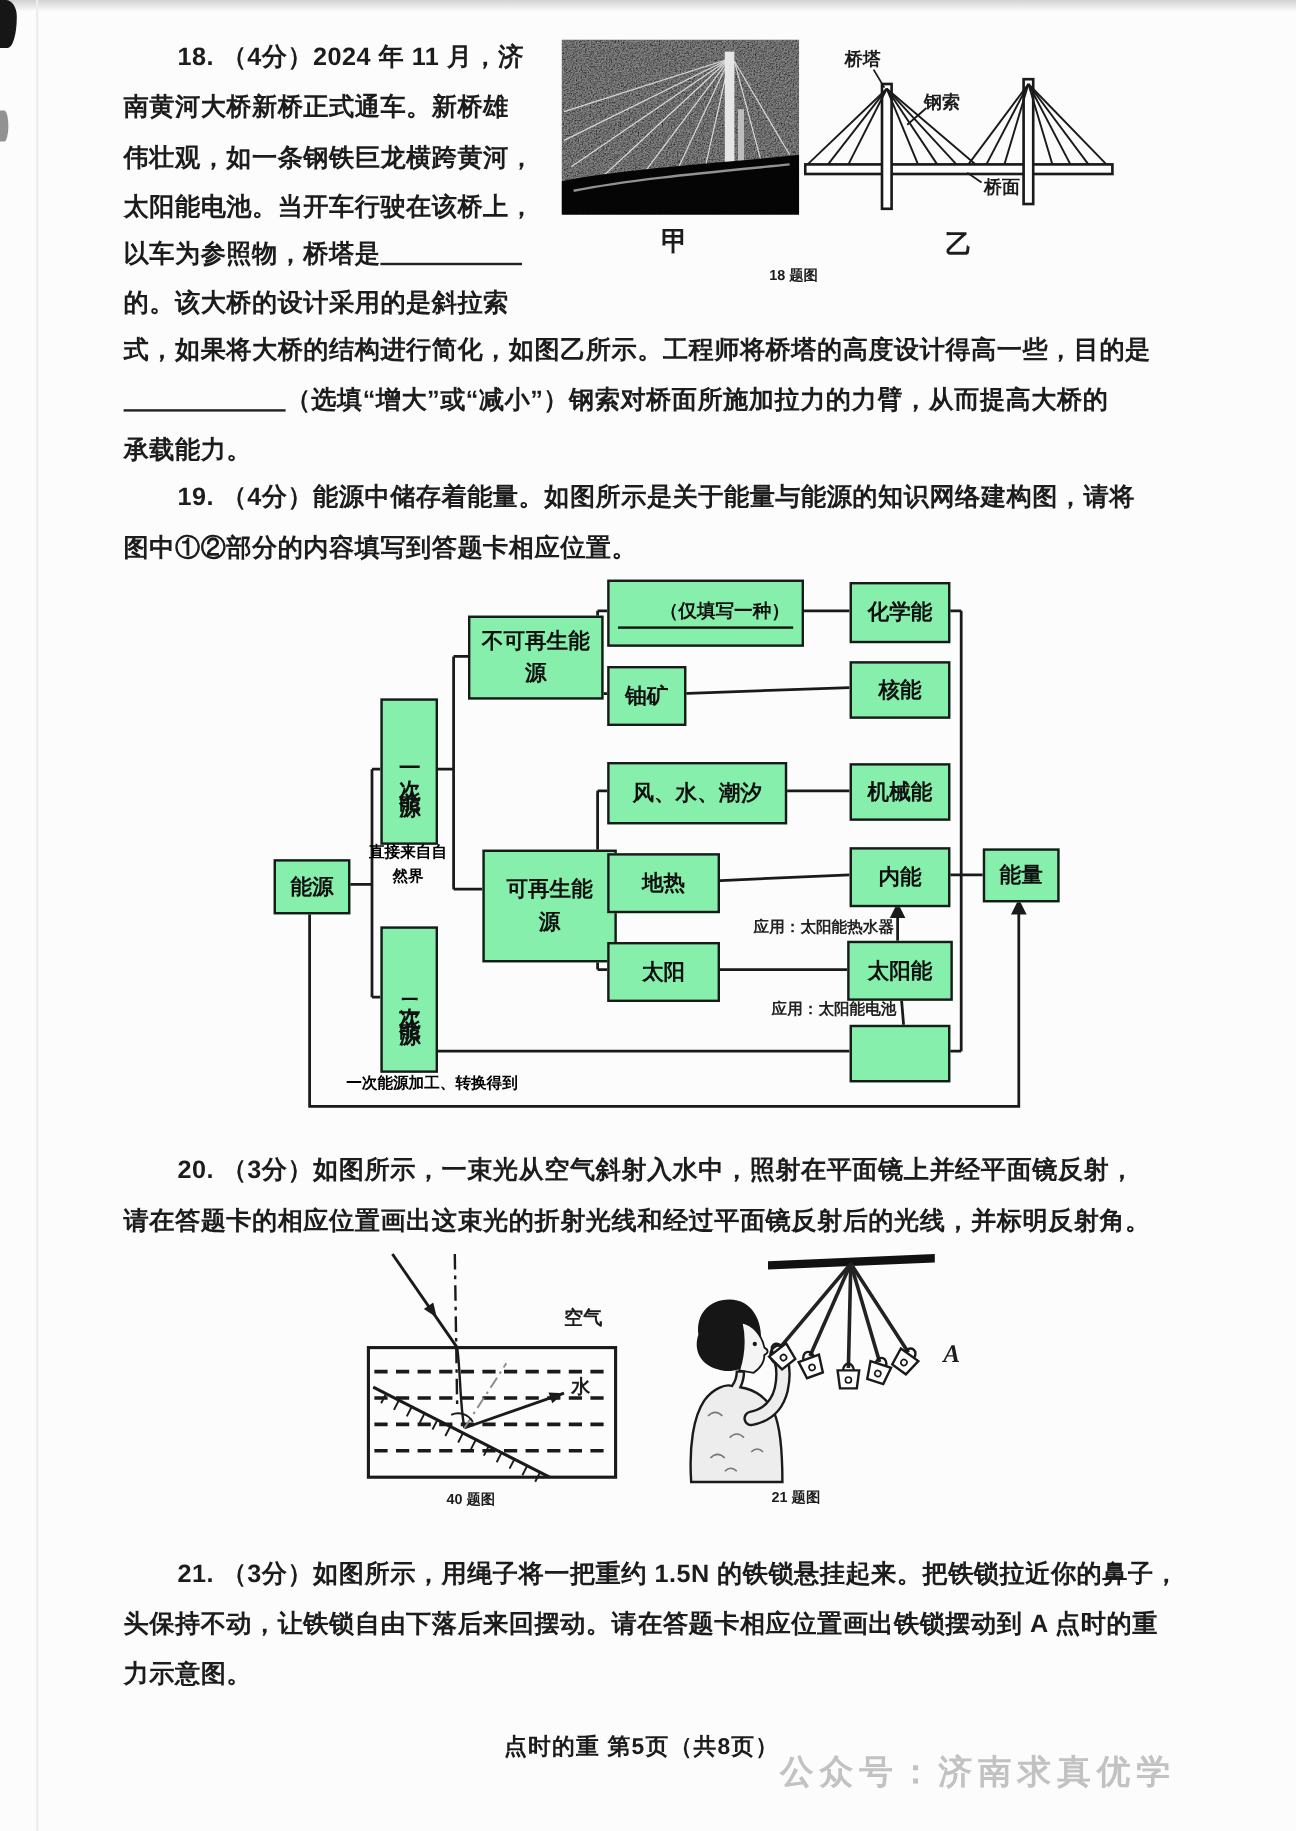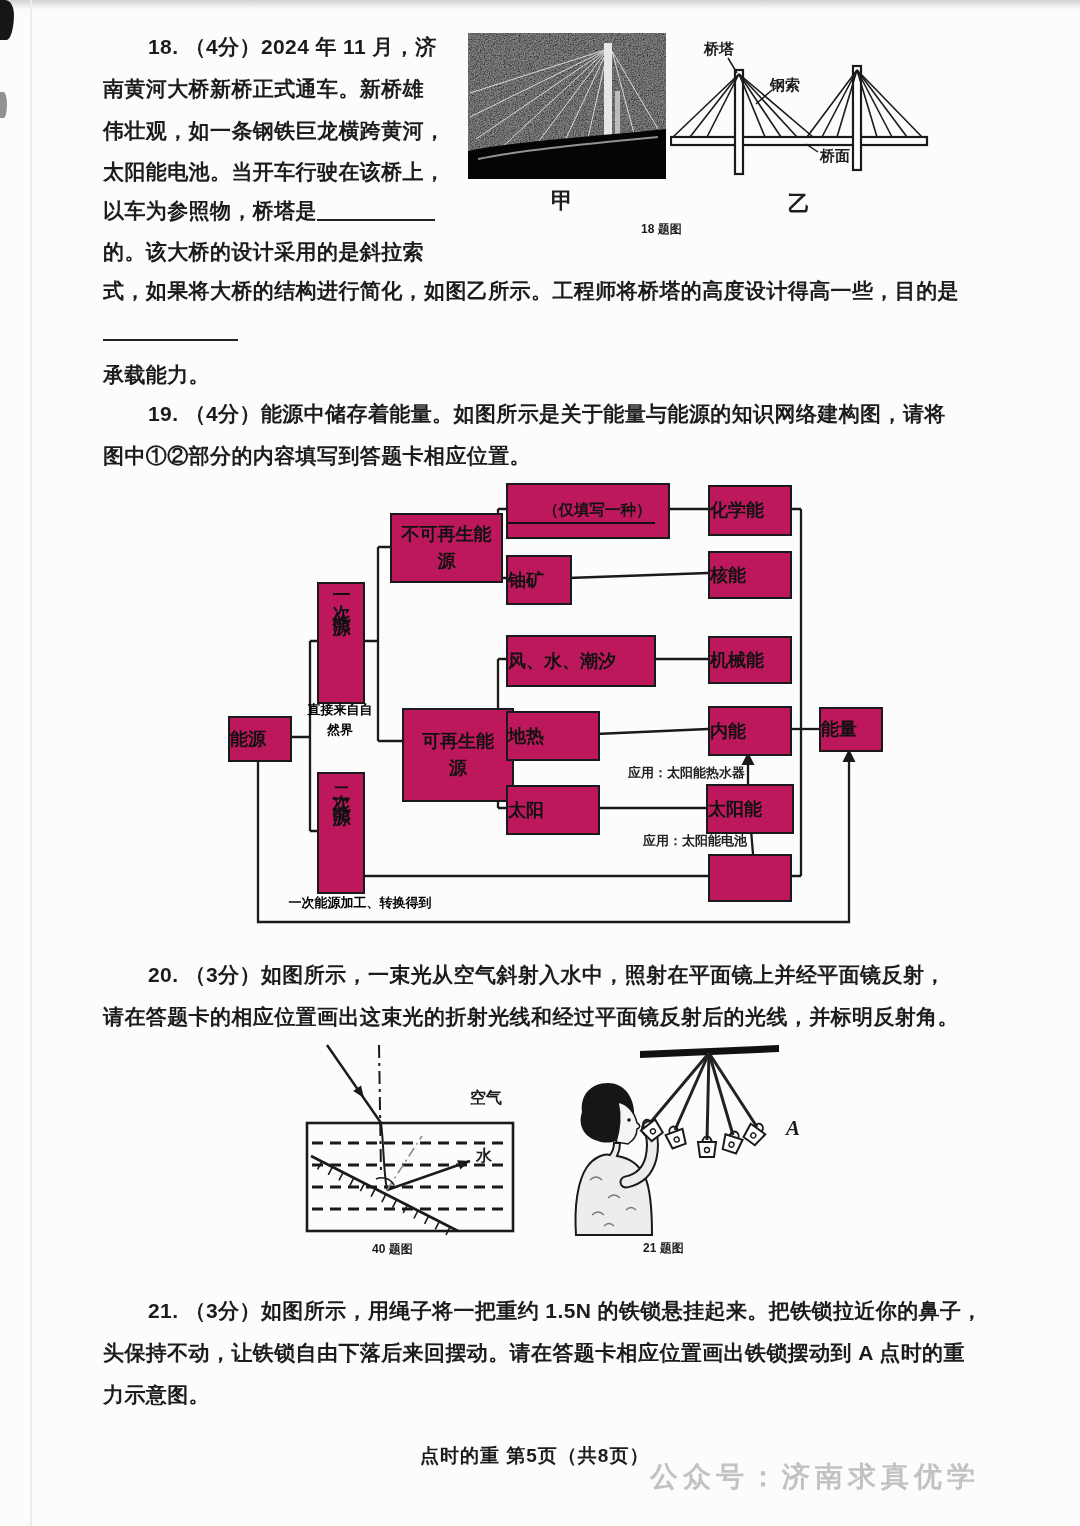--- a/index.html
+++ b/index.html
@@ -5,22 +5,22 @@
   html,body{margin:0;padding:0;background:#9a9a9a;}
   .page{position:relative;width:1080px;height:1526px;background:#fcfcfc;overflow:hidden;
         font-family:"Liberation Sans",sans-serif;color:#1c1c1c;}
   .abs{position:absolute;}
   .ln{position:absolute;font-size:21px;font-weight:600;letter-spacing:.4px;white-space:nowrap;color:#1c1c1c;}
   .blank{display:inline-block;border-bottom:2.3px solid #222;height:20px;vertical-align:-3px;}
   .cap{position:absolute;font-size:12px;font-weight:700;white-space:nowrap;}
   .figlab{position:absolute;font-size:22px;font-weight:700;}
   .small-lab{position:absolute;font-size:15px;font-weight:700;white-space:nowrap;}
   
-  .nbox{position:absolute;border:2.5px solid #1a1a1a;background:#be185d;display:flex;
-        align-items:center;text-align:center;
+  .nbox{position:absolute;border:2.5px solid #1a1a1a;background:#86efac;display:flex;
+        align-items:center;justify-content:center;text-align:center;
         font-weight:700;font-size:18px;color:#111;line-height:1.5;}
   .vtxt{writing-mode:vertical-lr;text-orientation:upright;letter-spacing:7px;}
   .note{position:absolute;font-size:13px;font-weight:700;color:#000000;line-height:1.5;text-align:center;}
   .appnote{position:absolute;font-size:13px;font-weight:700;color:#222;white-space:nowrap;}
   .ublank{border-bottom:2.2px solid #111;padding:0 3px;font-size:15.5px;white-space:nowrap;}
   .bs{display:inline-block;width:32px;}
   svg{display:block;}
   .wm{position:absolute;font-size:28px;font-weight:600;color:#c3c2c2;letter-spacing:5px;white-space:nowrap;}
   .pginfo{position:absolute;font-size:19px;font-weight:700;letter-spacing:1px;white-space:nowrap;}
 </style>
@@ -35,21 +35,21 @@
   <div class="abs" style="left:30px;top:0;width:2px;height:1526px;background:#ededed;"></div>
 
   <div>
     <div class="ln" style="left:148px;top:33px">18. （4分）2024 年 11 月，济</div>
     <div class="ln" style="left:103px;top:75px">南黄河大桥新桥正式通车。新桥雄</div>
     <div class="ln" style="left:103px;top:117px">伟壮观，如一条钢铁巨龙横跨黄河，</div>
     <div class="ln" style="left:103px;top:158px">太阳能电池。当开车行驶在该桥上，</div>
     <div class="ln" style="left:103px;top:197px"><span>以车为参照物，桥塔是</span><span class="blank" style="width:118px"></span></div>
     <div class="ln" style="left:103px;top:238px">的。该大桥的设计采用的是斜拉索</div>
     <div class="ln" style="left:103px;top:277px">式，如果将大桥的结构进行简化，如图乙所示。工程师将桥塔的高度设计得高一些，目的是</div>
-    <div class="ln" style="left:103px;top:319px"><span class="blank" style="width:135px"></span></div>
+    <div class="ln" style="left:103px;top:319px"><span class="blank" style="width:135px"></span><span>（选填“增大”或“减小”）钢索对桥面所施加拉力的力臂，从而提高大桥的</span></div>
     <div class="ln" style="left:103px;top:361px">承载能力。</div>
 
     <div class="abs" style="left:468px;top:33px">
       <svg width="198" height="146" viewBox="0 0 198 146">
         <defs>
           <filter id="grain" x="0" y="0" width="100%" height="100%">
             <feTurbulence type="fractalNoise" baseFrequency="0.8" numOctaves="2" stitchTiles="stitch"></feTurbulence>
             <feColorMatrix type="matrix" values="0 0 0 0 1  0 0 0 0 1  0 0 0 0 1  0.9 0.9 0.9 0 -0.55"></feColorMatrix>
           </filter>
         </defs>

